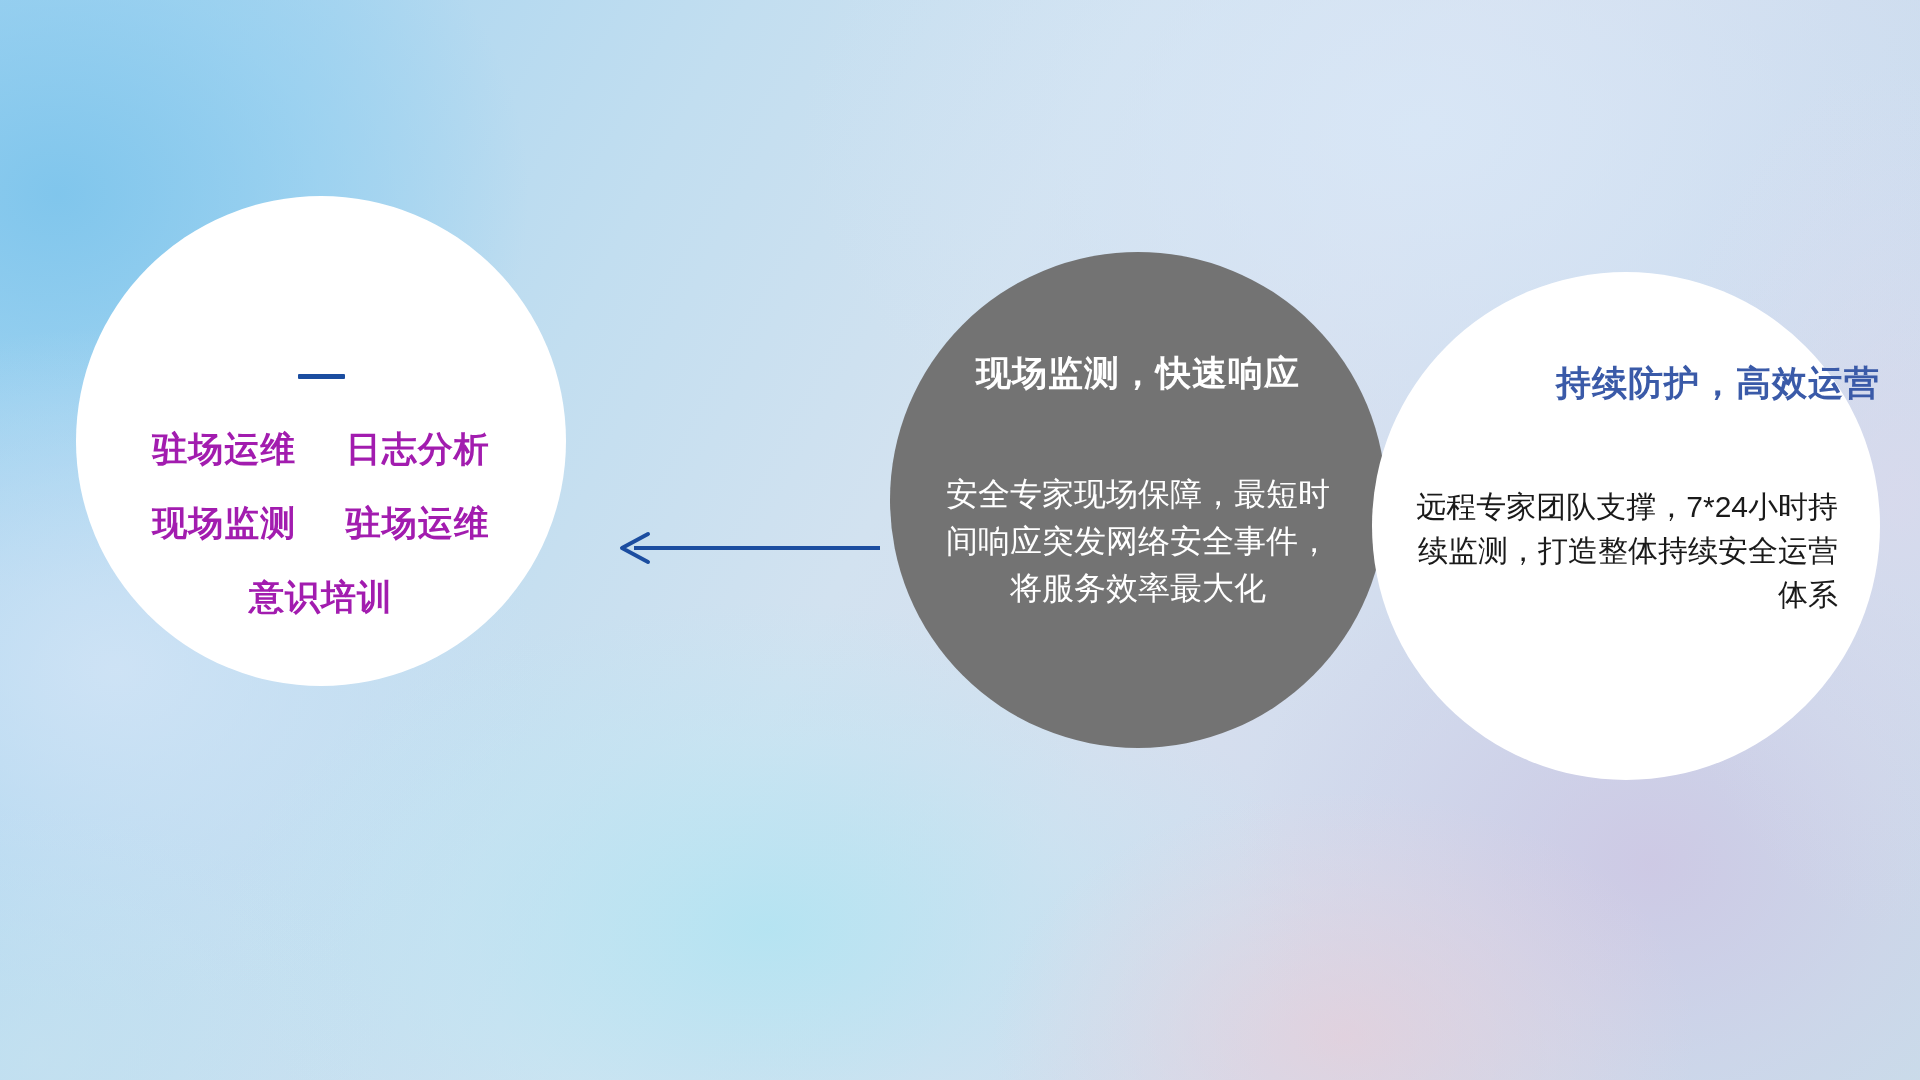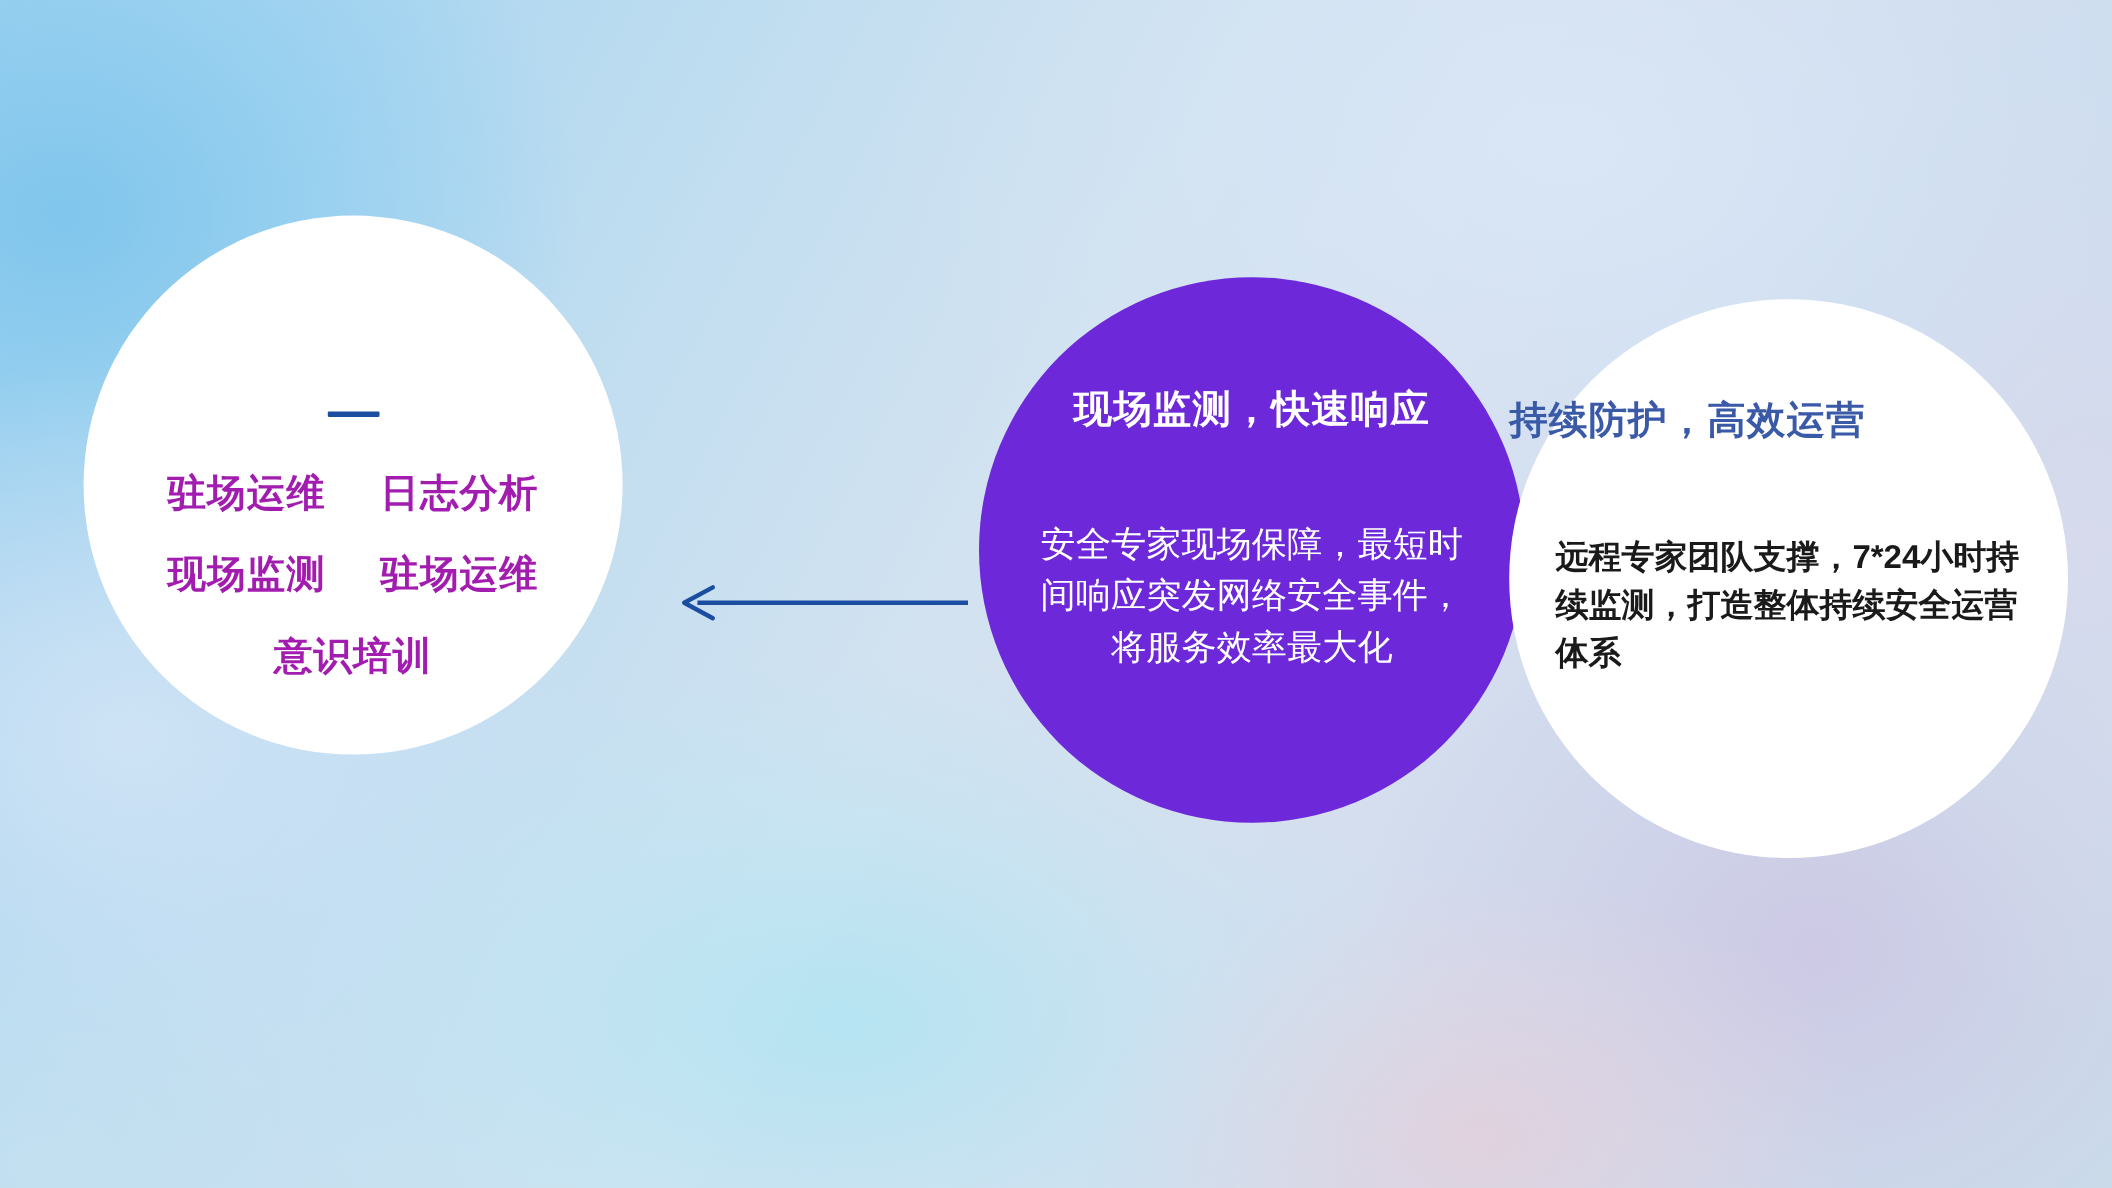--- a/index.html
+++ b/index.html
@@ -98,21 +98,21 @@
     width: 490px;
     height: 490px;
     background: #ffffff;
   }
 
   #circle-middle {
     left: 890px;
     top: 252px;
     width: 496px;
     height: 496px;
-    background: #6d28d9;
+    background: #737373;
   }
 
   #circle-right {
     left: 1372px;
     top: 272px;
     width: 508px;
     height: 508px;
     background: #ffffff;
   }
 
@@ -173,34 +173,34 @@
     line-height: 1.47;
     padding: 0 56px;
   }
 
   
   .right-content {
     position: absolute;
     left: 0;
     right: 0;
     top: 92px;
-    text-align: left;
+    text-align: right;
   }
   .right-heading {
     font-size: 35px;
     font-weight: 700;
     color: #3a5aa8;
     letter-spacing: 1px;
     line-height: 1.1;
     white-space: nowrap;
   }
   .right-body {
     margin-top: 82px;
     font-size: 30px;
-    font-weight: 700;
+    font-weight: 400;
     color: #1a1a1a;
     line-height: 1.47;
     padding: 0 42px;
   }
 
   
   #flow-arrow {
     position: absolute;
     left: 608px;
     top: 522px;

